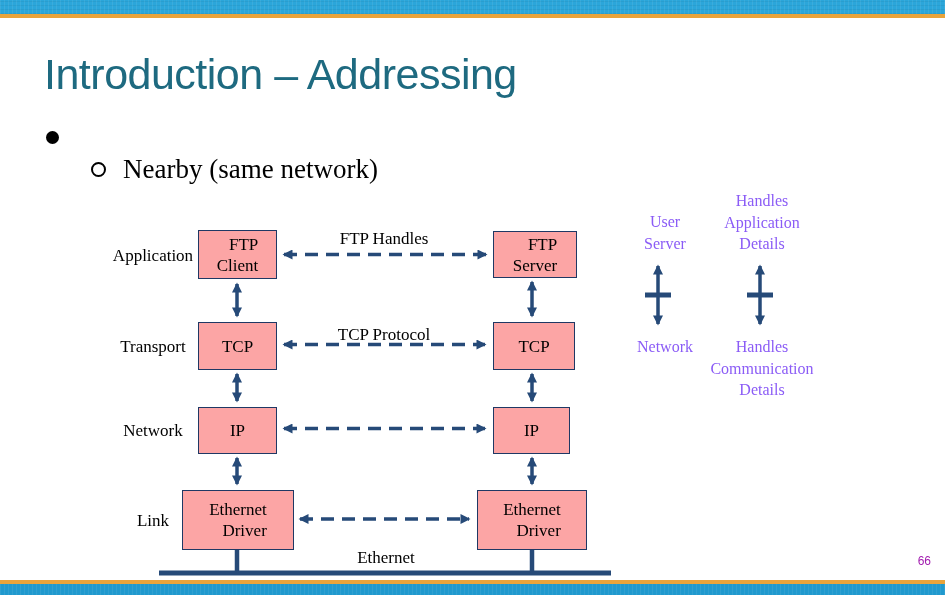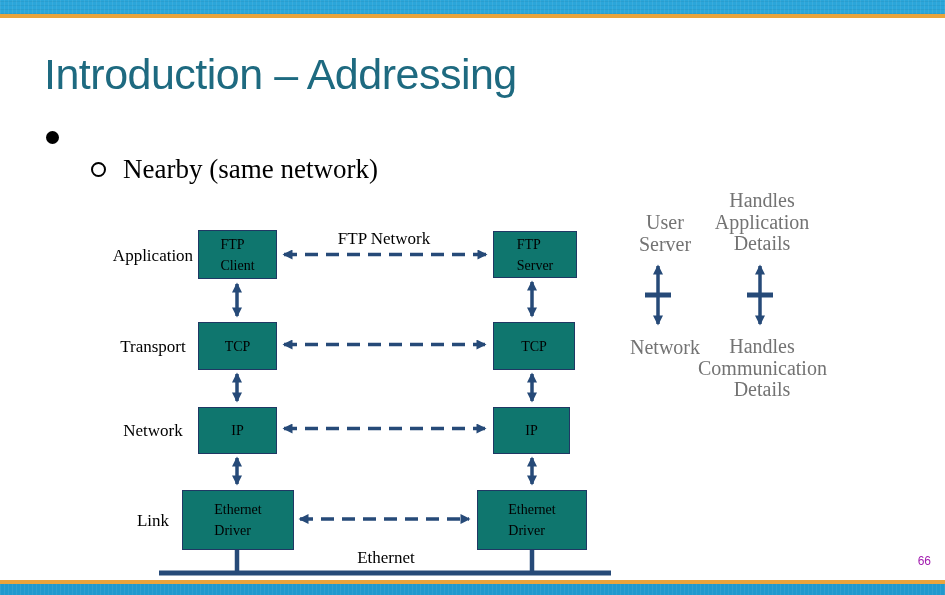--- a/index.html
+++ b/index.html
@@ -26,42 +26,42 @@
 
   .bullet-row{position:absolute;display:flex;align-items:center;}
   .b1{left:46px;top:131px;}
   .b2{left:91px;top:154px;}
   .glyph-dot{width:13px;height:13px;border-radius:50%;background:#000;margin-right:17px;flex:0 0 auto;}
   .glyph-circle{width:11px;height:11px;border-radius:50%;border:2px solid #000;background:#fff;margin-right:17px;flex:0 0 auto;}
   .b-text{font-size:27px;color:#000;white-space:nowrap;}
 
   
   .dbox{
-    position:absolute;border:1.5px solid #1F3864;background:#0f766e;
-    display:flex;align-items:center;justify-content:center;text-align:left;
-    font-size:14px;line-height:21px;color:#000;white-space:pre-line;
+    position:absolute;border:1.5px solid #1F3864;background:#fca5a5;
+    display:flex;align-items:center;justify-content:center;text-align:right;
+    font-size:17px;line-height:21px;color:#000;white-space:pre-line;
   }
   .box-l1{left:198px;top:230px;width:77px;height:47px;}
   .box-l2{left:198px;top:322px;width:77px;height:46px;}
   .box-l3{left:198px;top:407px;width:77px;height:45px;}
   .box-l4{left:182px;top:490px;width:110px;height:58px;}
   .box-r1{left:493px;top:231px;width:82px;height:45px;}
   .box-r2{left:493px;top:322px;width:80px;height:46px;}
   .box-r3{left:493px;top:407px;width:75px;height:45px;}
   .box-r4{left:477px;top:490px;width:108px;height:58px;}
 
   .layer-label{position:absolute;left:103px;width:100px;text-align:center;font-size:17px;color:#000;}
   .ll-1{top:246px;} .ll-2{top:337px;} .ll-3{top:421px;} .ll-4{top:511px;}
 
   .proto-label{position:absolute;left:284px;width:200px;text-align:center;font-size:17px;color:#000;}
   .pl-1{top:229px;} .pl-2{top:325px;} .pl-3{top:409px;} .pl-4{top:500px;}
 
   .bus-label{position:absolute;left:334px;top:548px;width:104px;text-align:center;font-size:17px;color:#000;}
 
-  .annot{position:absolute;text-align:center;font-size:20px;line-height:22px;color:#737373;white-space:pre-line;}
+  .annot{position:absolute;text-align:center;font-size:16px;line-height:22px;color:#8b5cf6;white-space:pre-line;}
   .an-user{left:623px;top:211px;width:84px;}
   .an-happ{left:710px;top:190px;width:104px;line-height:21.5px;}
   .an-kernel{left:623px;top:336px;width:84px;}
   .an-hcomm{left:698px;top:336px;width:128px;line-height:21.5px;}
 
   .page-num{position:absolute;left:901px;top:554px;width:30px;text-align:right;
     font-family:"Liberation Sans","DejaVu Sans",sans-serif;font-size:12px;color:#a21caf;}
 
   svg.overlay{position:absolute;left:0;top:0;width:945px;height:595px;pointer-events:none;}
 </style>
@@ -128,21 +128,22 @@
   <div class="dbox box-l4">Ethernet
 Driver</div>
 
   <div class="dbox box-r1">FTP
 Server</div>
   <div class="dbox box-r2">TCP</div>
   <div class="dbox box-r3">IP</div>
   <div class="dbox box-r4">Ethernet
 Driver</div>
 
-  <div class="proto-label pl-1">FTP Network</div>
+  <div class="proto-label pl-1">FTP Handles</div>
+  <div class="proto-label pl-2">TCP Protocol</div>
 
   <div class="bus-label">Ethernet</div>
 
   <div class="annot an-user">User
 Server</div>
   <div class="annot an-happ">Handles
 Application
 Details</div>
   <div class="annot an-kernel">Network</div>
   <div class="annot an-hcomm">Handles

